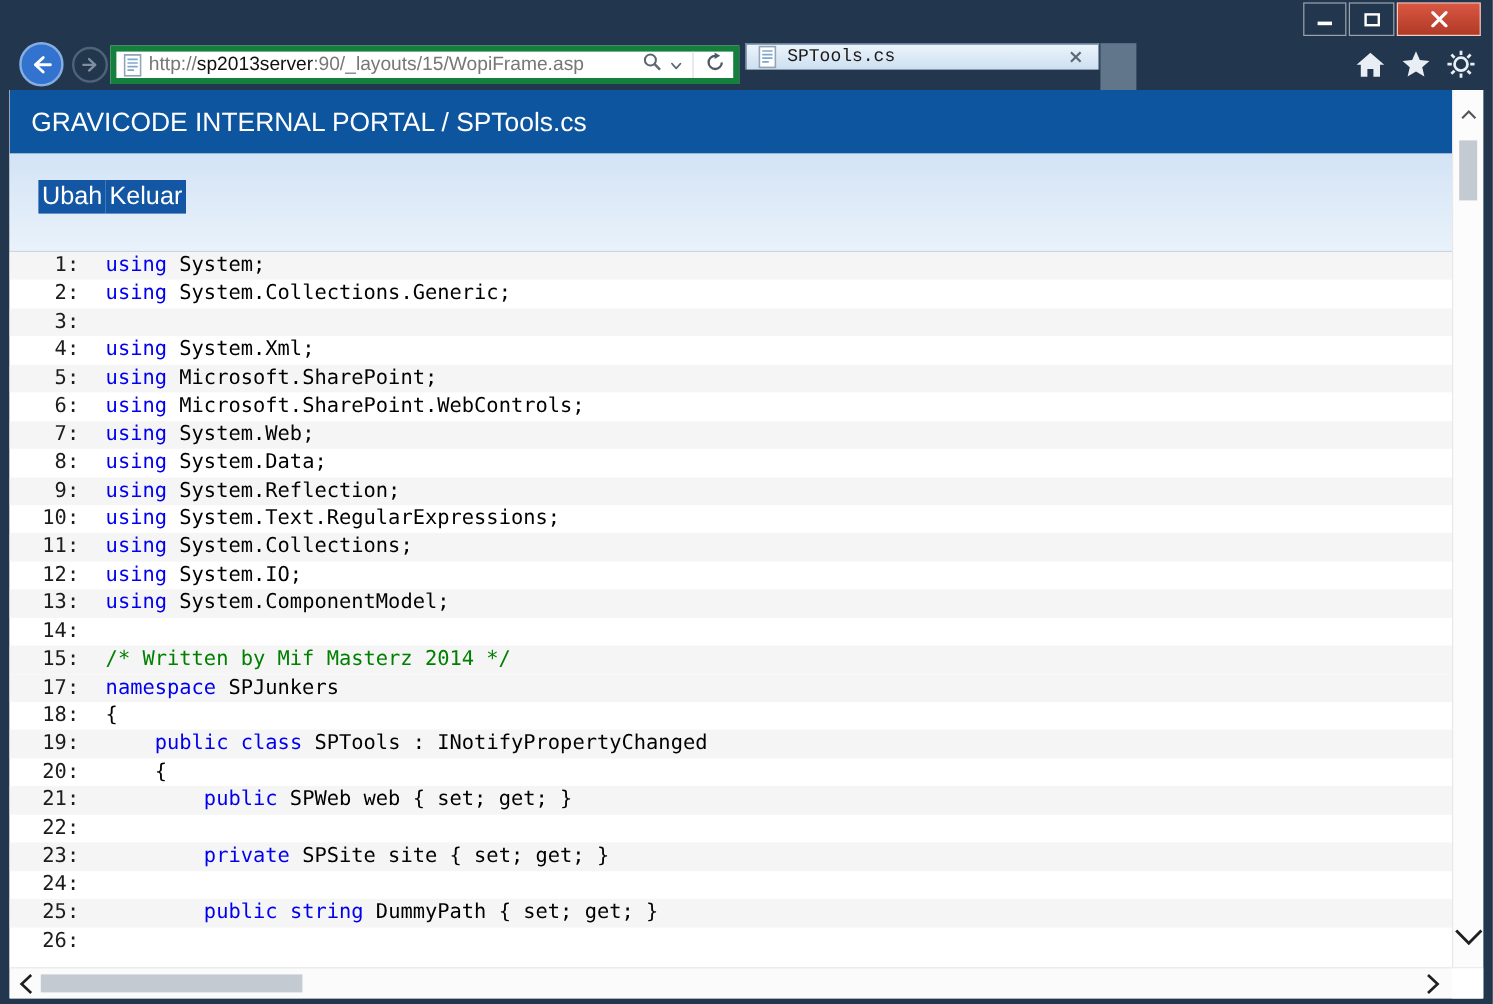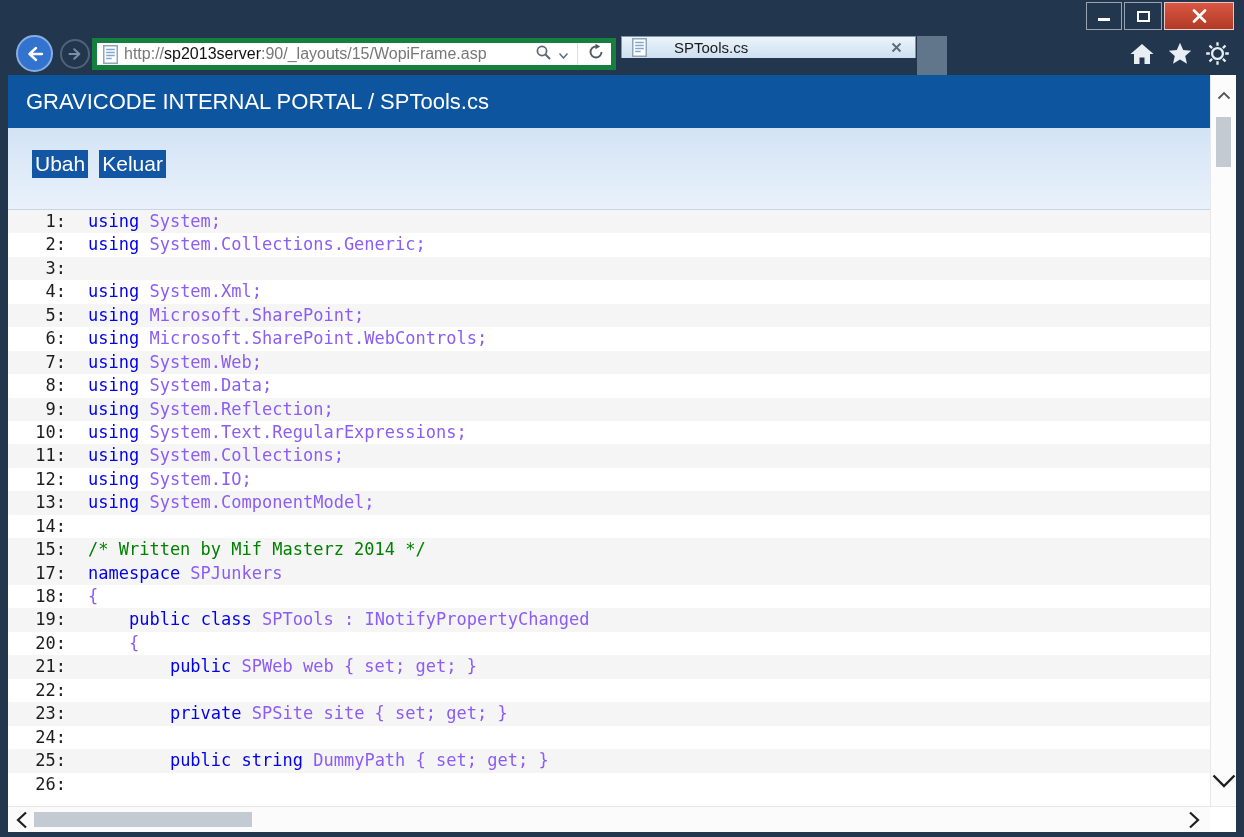--- a/index.html
+++ b/index.html
@@ -31,46 +31,46 @@
            border:2px solid #4f6378;display:flex;align-items:center;justify-content:center;}
   .addressbar{position:absolute;left:92px;top:6px;width:524px;height:32px;background:#fff;
               border:5px solid #15803d;display:flex;align-items:center;padding:0 6px;gap:6px;}
   .doc-icon{flex:none;display:flex;align-items:center;}
   .url{flex:1;font-size:16px;color:#777;white-space:nowrap;overflow:hidden;}
   .url .host{color:#111;}
   .abar-icons{display:flex;align-items:center;gap:7px;flex:none;}
   .abar-divider{width:1px;height:22px;background:#d7dee6;margin:0 2px;}
   .tab{position:absolute;left:621px;top:4px;width:295px;height:22px;
        background:linear-gradient(#ecf4fb,#cddff0);border:1px solid #7e97ad;border-bottom:none;
-       display:flex;align-items:center;padding:0 10px;gap:27px;cursor:pointer;}
+       display:flex;align-items:center;padding:0 10px;gap:9px;cursor:pointer;font-family:Liberation Mono, monospace;}
   .tab-title{flex:1;font-size:15px;color:#1a1a1a;white-space:nowrap;overflow:hidden;}
   .tab-close{display:flex;align-items:center;padding:3px;cursor:pointer;}
   .newtab-strip{position:absolute;left:917px;top:4px;width:30px;height:39px;
                 background:rgba(175,195,215,.45);cursor:pointer;}
   .nav-right{position:absolute;right:14px;top:9px;display:flex;gap:13px;align-items:center;}
   .nav-right span{display:flex;align-items:center;cursor:pointer;}
 
   
   .content{position:absolute;top:75px;left:8px;right:8px;bottom:5px;background:#fff;padding-left:28px;}
   .main{position:absolute;top:0;left:0;right:26px;bottom:26px;overflow:hidden;background:#fff;}
   .page-header{height:53px;background:var(--header_blue);color:#fff;font-size:22px;
                line-height:53px;padding-left:18px;white-space:nowrap;}
   .ribbon{height:82px;background:linear-gradient(var(--band_top),var(--band_bottom));
           border-bottom:1px solid #c8d6e4;padding-left:24px;}
   .chip{display:inline-block;margin-top:22px;background:var(--link_bg);color:#fff;
         font-size:21px;line-height:28px;padding:0 3px;text-decoration:none;cursor:pointer;}
-  .chip + .chip{margin-left:11px;}
+  .chip + .chip{margin-left:0;}
 
   .code-area{position:absolute;top:135px;left:0;right:0;bottom:0;
              font-family:"DejaVu Sans Mono",monospace;font-size:17px;background:#fff;}
   .code-row{height:23.45px;line-height:23.45px;display:flex;white-space:pre;}
   .code-row.alt{background:#f5f5f5;}
   .line-num{width:58px;flex:none;text-align:right;color:#1c1c1c;}
   .line-code{padding-left:22px;}
-  .tok-kw{color:var(--keyword);} .tok-cm{color:var(--comment);} .tok-pl{color:#8b5cf6;}
+  .tok-kw{color:var(--keyword);} .tok-cm{color:var(--comment);} .tok-pl{color:#000000;}
 
   
   .vscroll{position:absolute;top:0;right:0;width:26px;bottom:26px;background:#fcfcfd;
            border-left:1px solid #e8e8e8;}
   .vthumb{position:absolute;top:42px;left:5px;width:15px;height:50px;background:#c4cad1;cursor:pointer;}
   .chev{display:flex;align-items:center;justify-content:center;cursor:pointer;}
   .chev.up{position:absolute;top:16px;left:50%;transform:translateX(-50%);}
   .chev.down{position:absolute;bottom:18px;left:50%;transform:translateX(-50%);}
   .hscroll{position:absolute;left:0;right:0;bottom:0;height:26px;background:#fbfbfc;
            border-top:1px solid #e8e8e8;}

